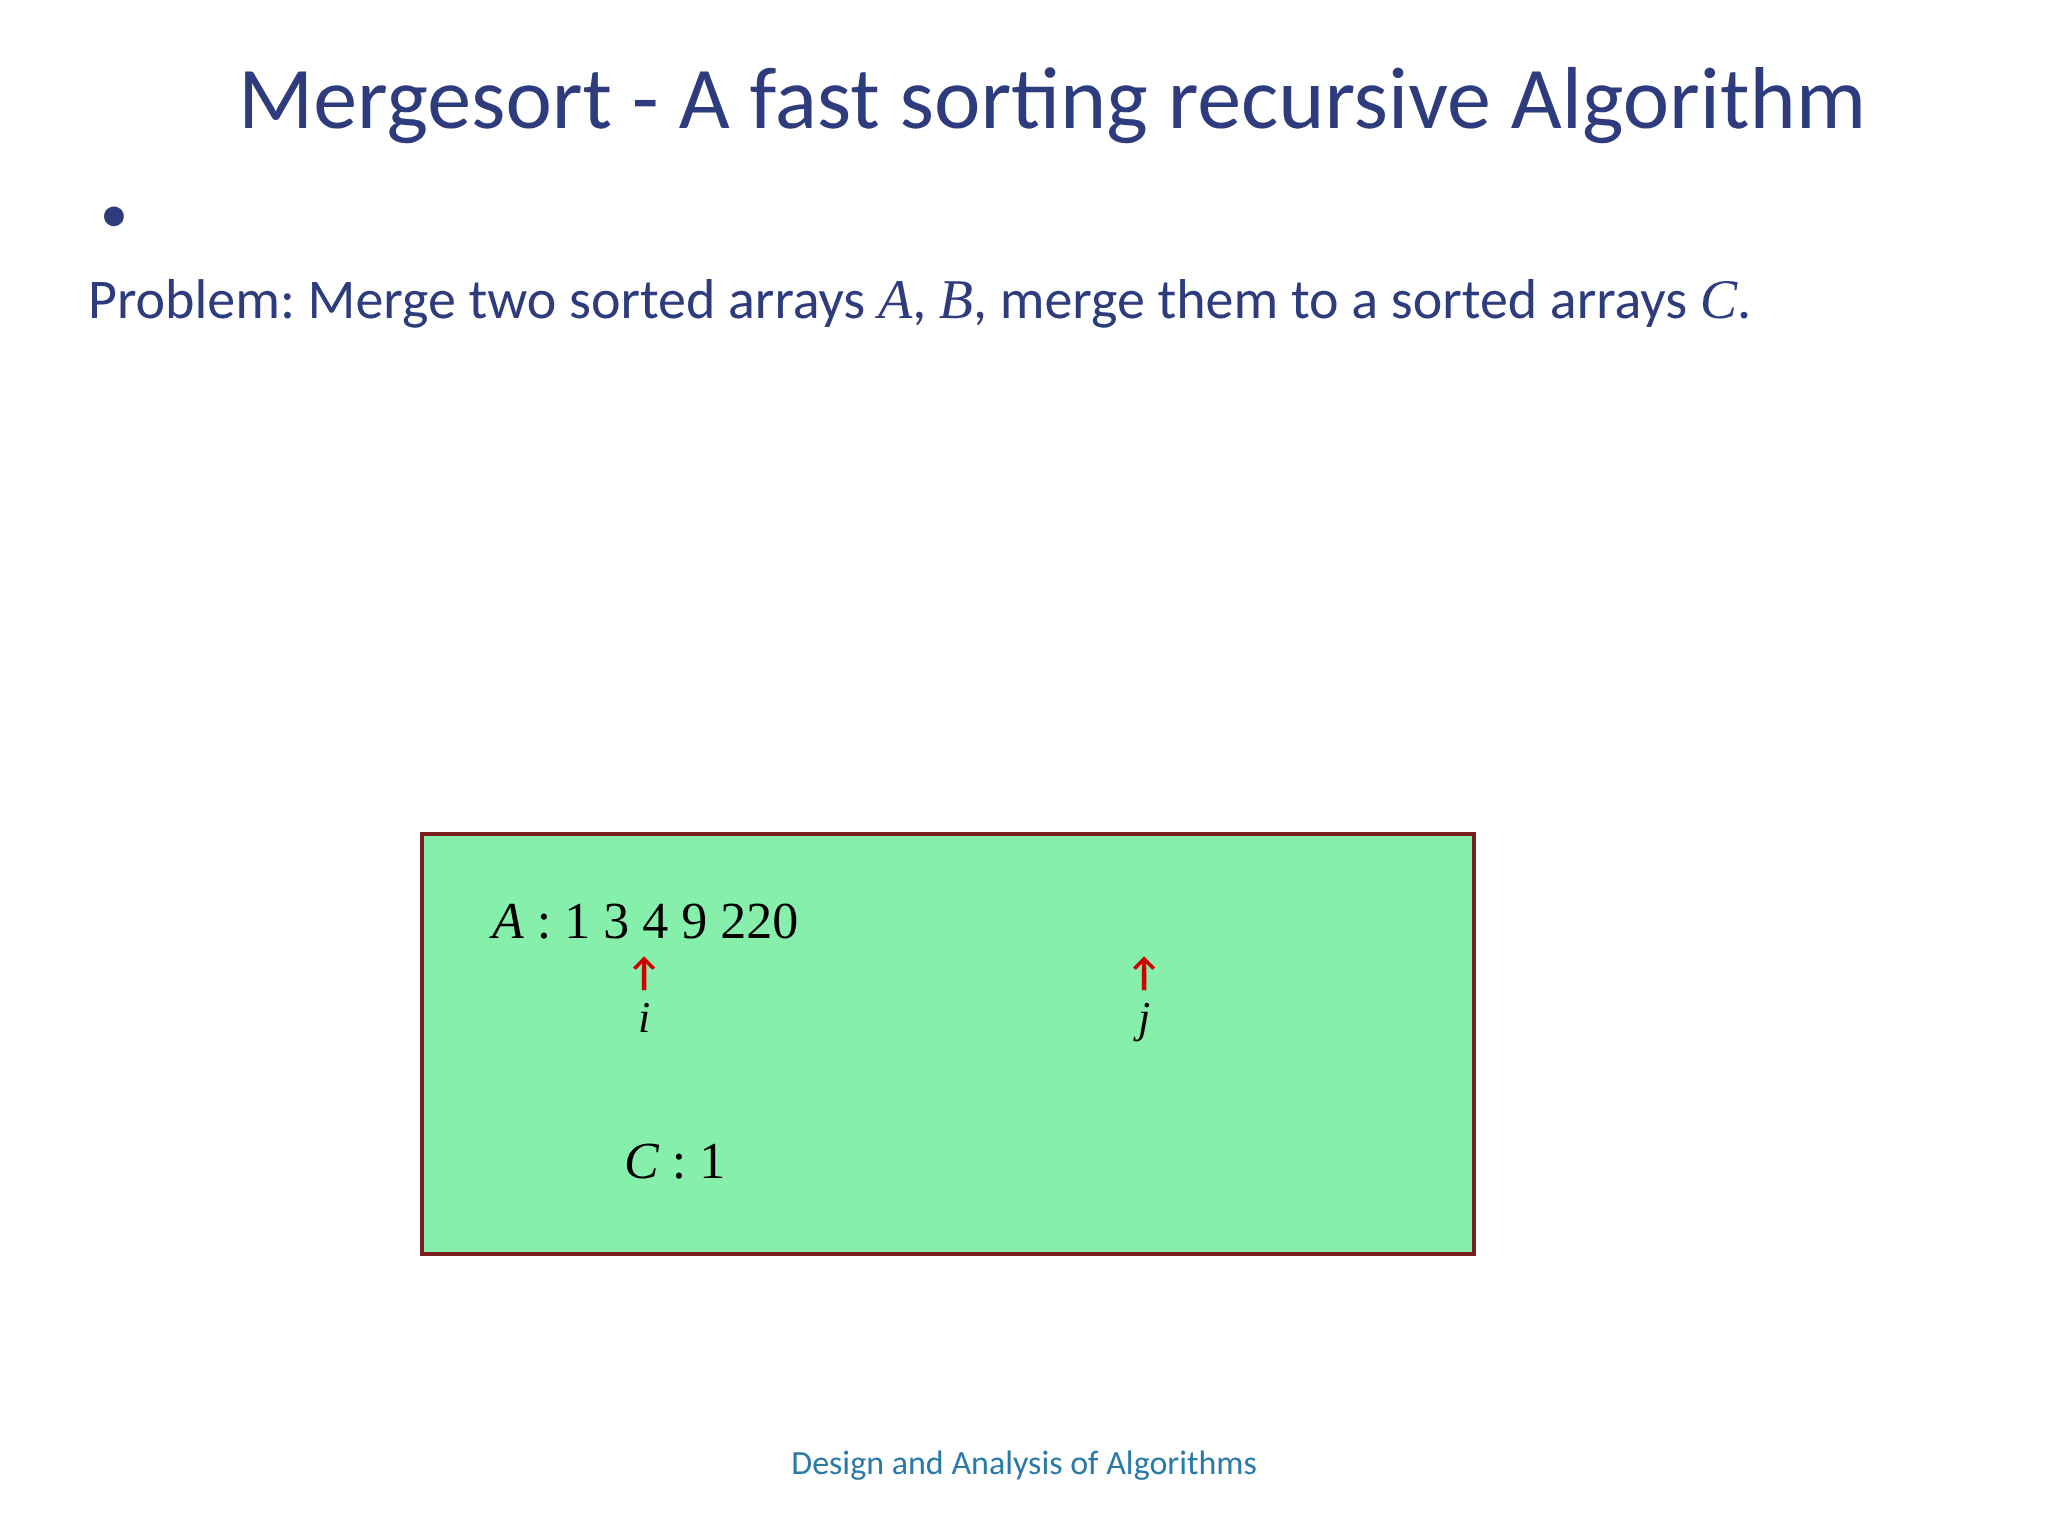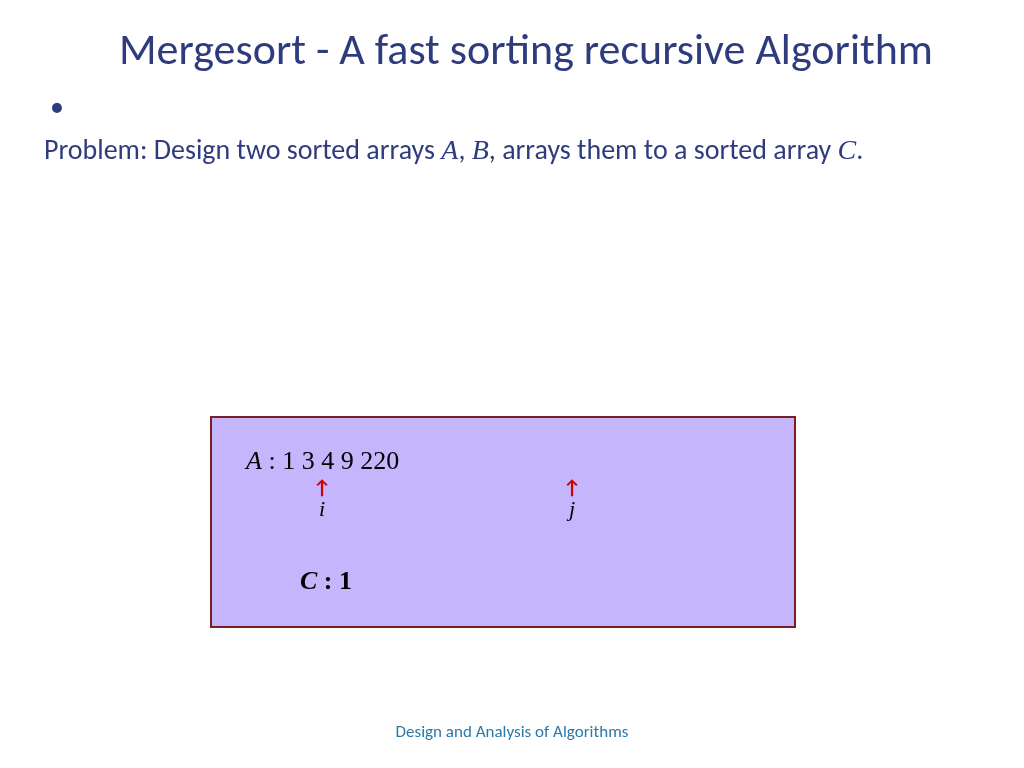--- a/index.html
+++ b/index.html
@@ -40,36 +40,36 @@
   .problem {
     font-size: 28px;
     color: #2e3c7e;
     line-height: 1.35;
   }
   .math-it { font-family: "Cambria Math", "Times New Roman", serif; font-style: italic; }
   .diagram-box {
     position: absolute;
     left: 210px;
     top: 416px;
-    width: 586px;
+    width: 528px;
     height: 212px;
-    background: #c4b5fd;
+    background: #86efac;
     border: 2px solid #7a1f1f;
   }
   .arr-line {
     position: absolute;
     font-family: "Cambria Math", "Times New Roman", serif;
     font-size: 26px;
     color: #000;
     white-space: nowrap;
   }
   .lbl-it { font-style: italic; }
   .arrA { left: 34px; top: 28px; }
   .arrB { left: 300px; top: 28px; }
-  .arrC { left: 88px; top: 148px; font-weight: bold; }
+  .arrC { left: 100px; top: 148px; }
   .ptr {
     position: absolute;
     text-align: center;
   }
   .ptr .arrow {
     color: #d00000;
     font-size: 20px;
     line-height: 14px;
     font-weight: bold;
   }
@@ -95,21 +95,21 @@
 </head>
 <body>
 
 <h1 class="title">Mergesort - A fast sorting recursive Algorithm</h1>
 
 <div class="content">
   <div class="bullet-row">
     <div class="bullet-dot">•</div>
   </div>
   <div class="problem">
-    <span>Problem: Design two sorted arrays </span><span class="math-it">A</span><span>, </span><span class="math-it">B</span><span>, arrays them to a sorted array </span><span class="math-it">C</span><span>.</span>
+    <span>Problem: Merge two sorted arrays </span><span class="math-it">A</span><span>, </span><span class="math-it">B</span><span>, merge them to a sorted arrays </span><span class="math-it">C</span><span>.</span>
   </div>
 </div>
 
 <div class="diagram-box">
   <div class="arr-line arrA">
     <span class="lbl-it">A</span> : <span>1 3 4 9 220</span>
   </div>
   <div class="ptr ptr-i">
     <div class="arrow">↑</div>
     <div class="lab">i</div>

